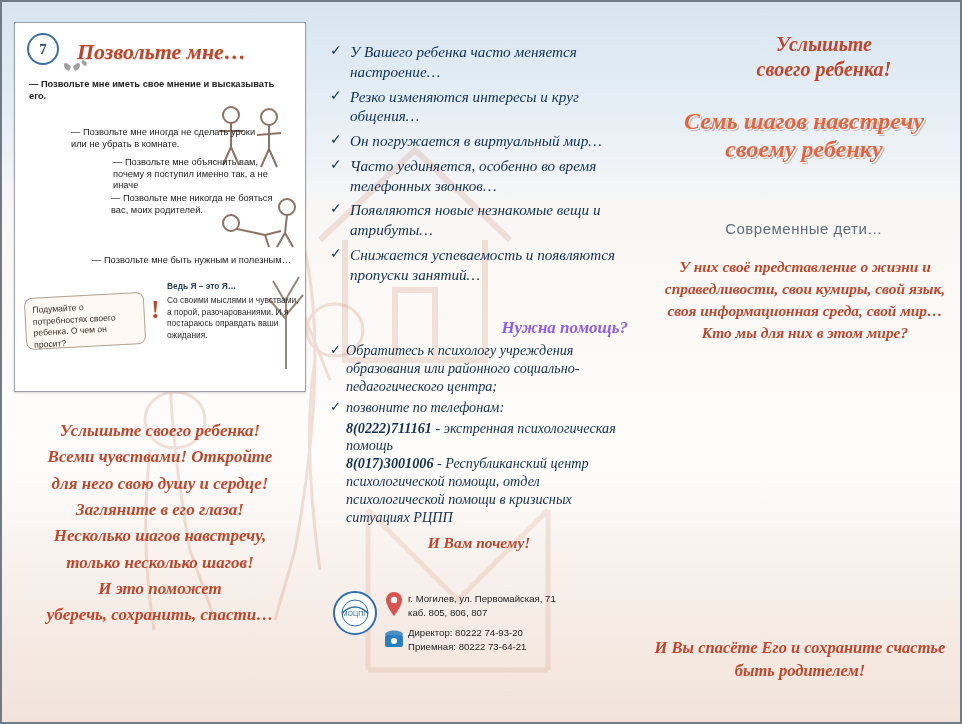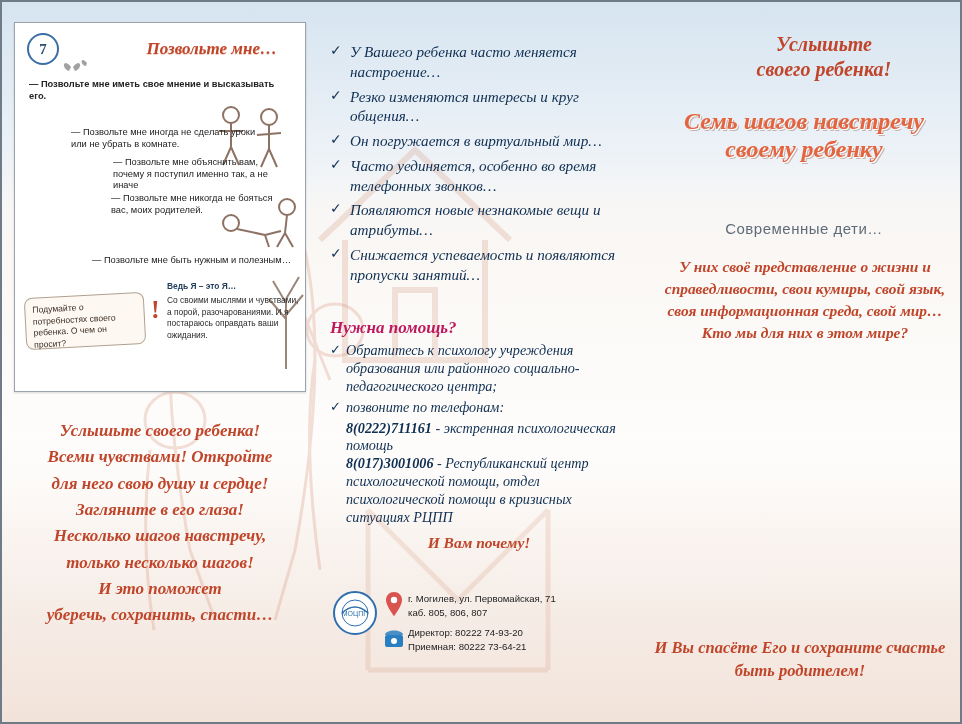--- a/index.html
+++ b/index.html
@@ -61,23 +61,23 @@
   .card7-inner{position:relative;width:100%;height:100%;}
   .num-badge{
     position:absolute;left:12px;top:10px;width:28px;height:28px;border-radius:50%;
     border:2px solid #3a6ea5;color:#2b4d74;
     display:flex;align-items:center;justify-content:center;
     font-family:"Liberation Serif",serif;font-size:15px;font-weight:bold;
     background:#fff;
   }
   .card7-title{
     position:absolute;left:62px;top:16px;width:200px;
-    text-align:right;
-    font-family:"Liberation Serif",serif;font-style:italic;font-weight:bold;
-    font-size:17px;color:#c0452a;
+    text-align:left;
+    font-family:"Liberation Serif",serif;font-style:italic;font-weight:bold;
+    font-size:22px;color:#c0452a;
     text-shadow:0 1px 0 #f3d3c6;
   }
   .card7 .line{
     position:absolute;
     font-family:"Liberation Sans",sans-serif;
     font-size:9.3px;color:#222;line-height:1.25;
   }
   .l1{left:14px;top:56px;width:262px;font-weight:bold;font-size:9.6px;}
   .l2{left:30px;top:80px;width:200px;}
   .l3{left:56px;top:104px;width:196px;}
@@ -118,23 +118,23 @@
     font-family:"Liberation Serif",serif;
     font-style:italic;font-size:15.2px;line-height:1.30;color:#0f2f52;
   }
   .mid-list .item{
     position:relative;padding-left:20px;margin-bottom:5px;
   }
   .mid-list .item .chk{
     position:absolute;left:0;top:0;font-style:normal;color:#0f2f52;font-size:14px;
   }
   .need-help{
-    position:absolute;left:12px;top:318px;width:298px;text-align:left;
+    position:absolute;left:12px;top:318px;width:298px;text-align:right;
     font-family:"Liberation Serif",serif;font-weight:bold;font-style:italic;
-    font-size:17px;color:#be185d;
+    font-size:17px;color:#8b5cf6;
   }
   .help-list{
     position:absolute;left:12px;top:342px;width:298px;
     font-family:"Liberation Serif",serif;font-style:italic;font-size:14.2px;
     line-height:1.26;color:#0f2f52;
   }
   .help-list .item{position:relative;padding-left:16px;margin-bottom:3px;}
   .help-list .item .chk{position:absolute;left:0;top:0;font-style:normal;font-size:13px;}
   .help-list b{font-weight:bold;}
   .help-final{

